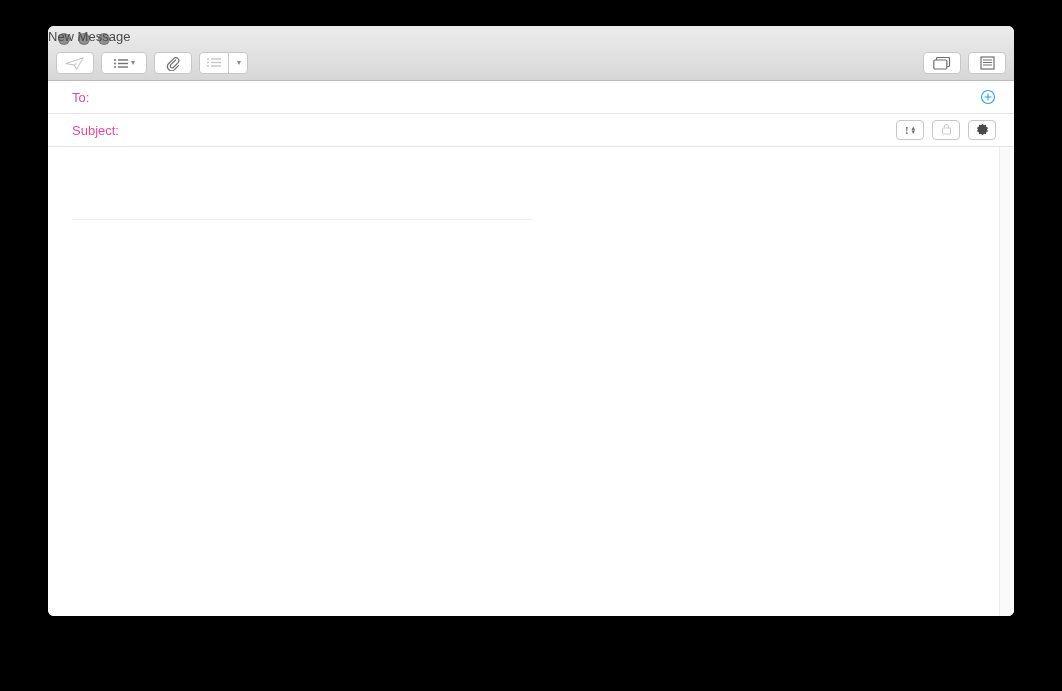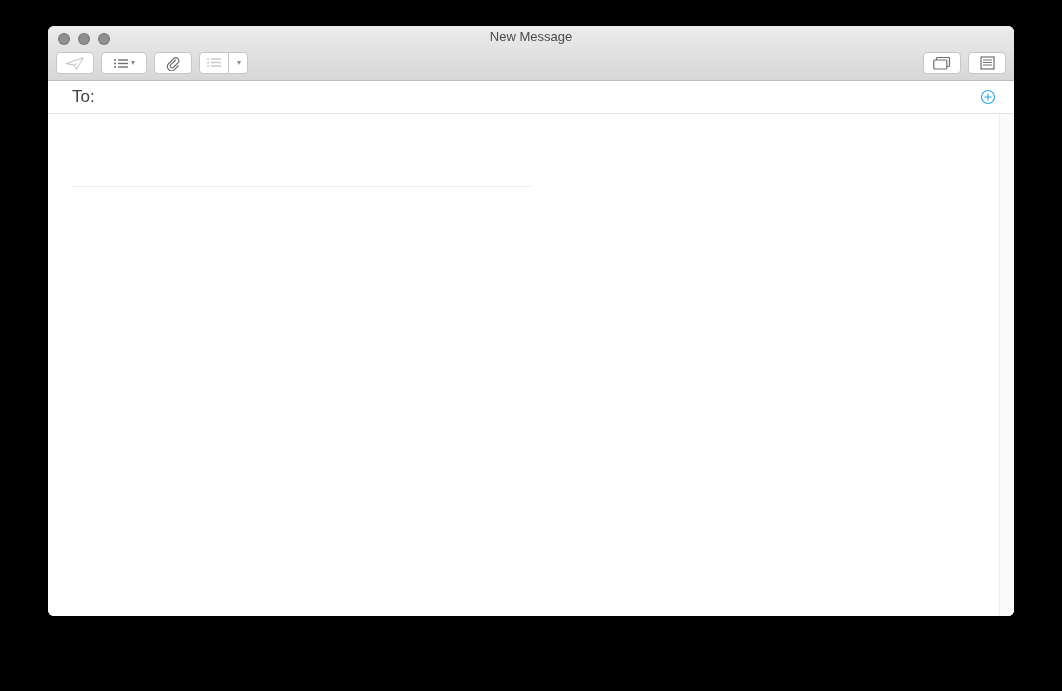--- a/index.html
+++ b/index.html
@@ -41,21 +41,21 @@
     .tl {
       width: 12px; height: 12px;
       border-radius: 50%;
       background: #8f8f8f;
       border: 0.5px solid rgba(0,0,0,0.15);
     }
     .win-title {
       position: absolute;
       top: 3px;
       left: 0; right: 0;
-      text-align: center;
+      text-align: left;
       font-size: 13px;
       color: #4a4a4a;
     }
     .toolbar-left {
       position: absolute;
       left: 8px;
       bottom: 6px;
       display: flex;
       gap: 7px;
     }
@@ -104,22 +104,22 @@
     .field-row {
       display: flex;
       align-items: center;
       height: 33px;
       padding-left: 24px;
       padding-right: 18px;
       border-bottom: 1px solid #e3e3e3;
       position: relative;
     }
     .field-label {
-      color: #404040;
-      font-size: 17px;
+      color: #ec4899;
+      font-size: 13px;
     }
     .field-input {
       flex: 1;
       border: none;
       outline: none;
       font-size: 13px;
       margin-left: 6px;
       background: transparent;
     }
     .row-right {
@@ -274,20 +274,48 @@
             <circle cx="8" cy="8" r="6.5" fill="none" stroke="#28a5e4" stroke-width="1.1"></circle>
             <line x1="8" y1="4.5" x2="8" y2="11.5" stroke="#28a5e4" stroke-width="1.1"></line>
             <line x1="4.5" y1="8" x2="11.5" y2="8" stroke="#28a5e4" stroke-width="1.1"></line>
           </svg>
         </span>
       </div>
     </div>
 
 
 
+    <div class="field-row">
+      <span class="field-label">Subject:</span>
+      <input class="field-input" type="text" value="" style="">
+      <div class="row-right">
+        <div class="mini-btn">
+          <span style="font-weight:600;font-family:Georgia,serif;">!</span>
+          <span class="stepper">
+              <span>▴</span>
+              <span>▾</span>
+            </span>
+        </div>
+        <div class="mini-btn disabled">
+          <span>
+            <svg width="11" height="12" viewBox="0 0 11 12">
+              <rect x="1.5" y="5" width="8" height="6" rx="1" fill="none" stroke="#cfcfcf" stroke-width="1.1"></rect>
+              <path d="M3.5 5 V3.5 a2 2 0 0 1 4 0 V5" fill="none" stroke="#cfcfcf" stroke-width="1.1"></path>
+            </svg>
+          </span>
+        </div>
+        <div class="mini-btn">
+          <span>
+            <svg width="13" height="13" viewBox="0 0 13 13">
+              <path d="M6.5 0.8 L8 2.3 L10 1.8 L10.3 3.9 L12.2 4.8 L11 6.5 L12.2 8.2 L10.3 9.1 L10 11.2 L8 10.7 L6.5 12.2 L5 10.7 L3 11.2 L2.7 9.1 L0.8 8.2 L2 6.5 L0.8 4.8 L2.7 3.9 L3 1.8 L5 2.3 Z" fill="#4a4a4a"></path>
+            </svg>
+          </span>
+        </div>
+      </div>
+    </div>
 
 
   </div>
 
   <div class="compose-area">
     <div class="compose-body" contenteditable="true" style="">
       <span></span>
       <div class="sig-sep"></div>
     </div>
     <div class="vscroll"></div>

